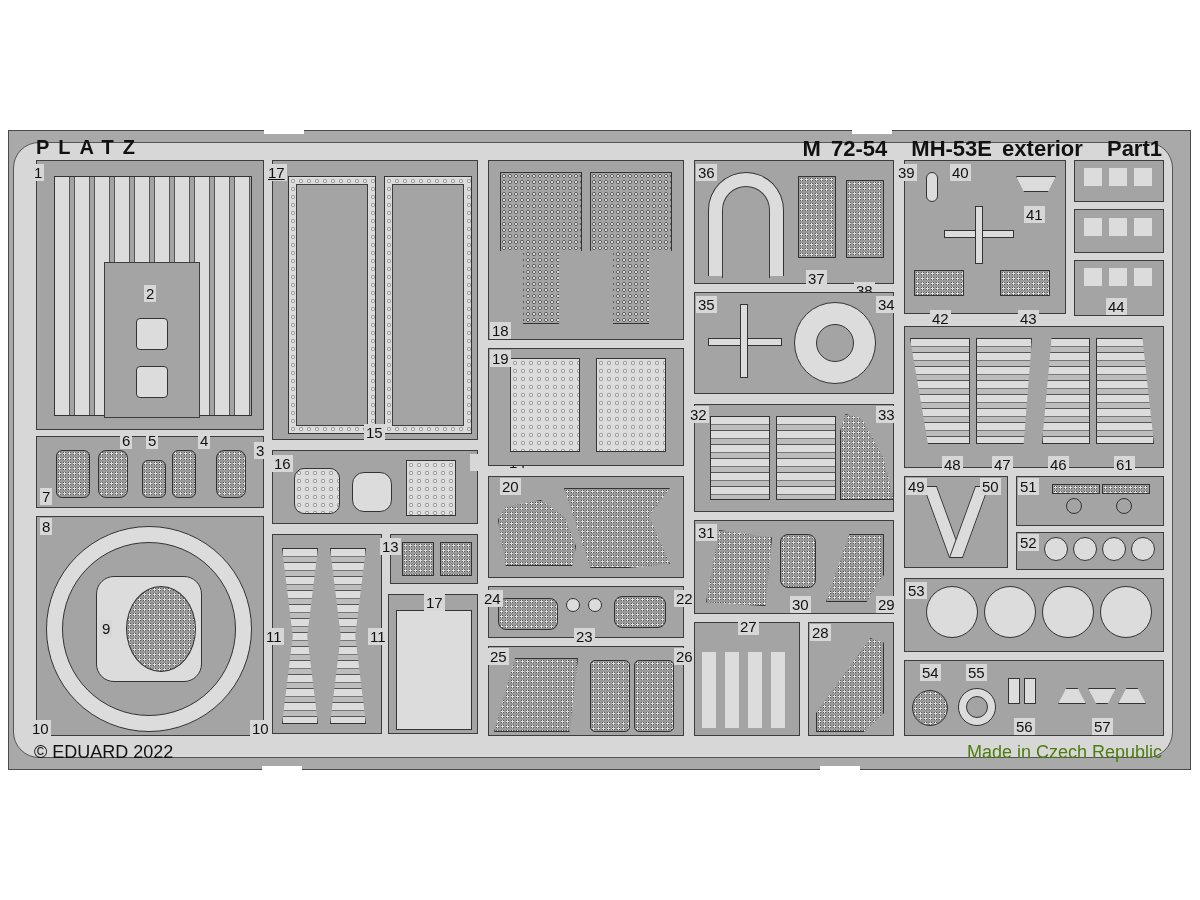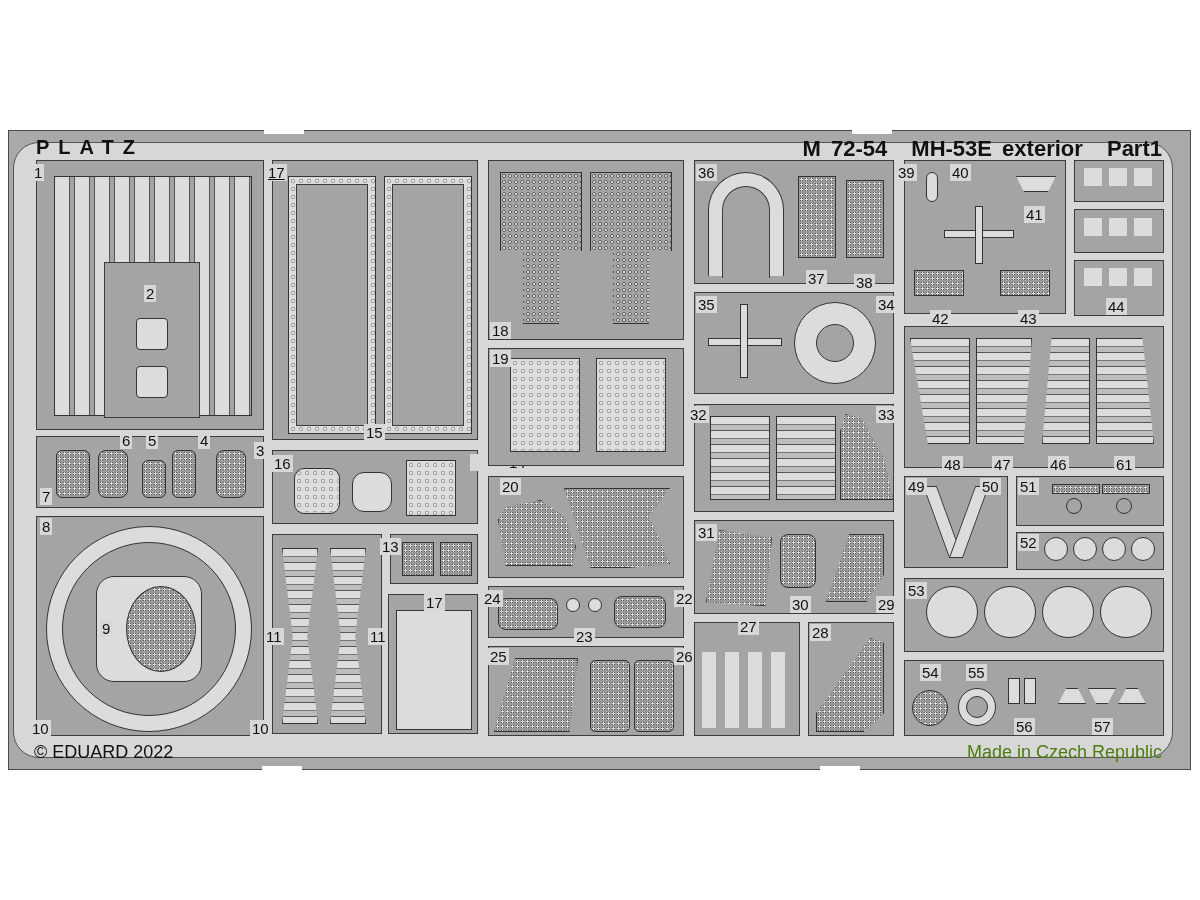--- a/index.html
+++ b/index.html
@@ -133,21 +133,21 @@
 <span class="lbl" style="left:488px;top:648px;">25</span>
 <span class="lbl" style="left:674px;top:648px;">26</span>
 
 <div class="panel" style="left:694px;top:160px;width:200px;height:124px;"></div>
 <div class="plate" style="left:708px;top:172px;width:76px;height:104px;border-radius:38px 38px 0 0;border-bottom:none;background:#dcdcdc;"></div>
 <div class="panel" style="left:722px;top:186px;width:48px;height:92px;border-radius:24px 24px 0 0;border-bottom:none;"></div>
 <div class="mesh" style="position:absolute;left:798px;top:176px;width:36px;height:80px;"></div>
 <div class="mesh" style="position:absolute;left:846px;top:180px;width:36px;height:76px;"></div>
 <span class="lbl" style="left:696px;top:164px;">36</span>
 <span class="lbl" style="left:806px;top:270px;">37</span>
-<span class="lbl" style="left:854px;top:274px;text-align:center;">38</span>
+<span class="lbl" style="left:854px;top:282px;text-align:center;">38</span>
 
 <div class="panel" style="left:694px;top:292px;width:200px;height:102px;"></div>
 <div class="plate" style="left:708px;top:338px;width:74px;height:8px;"></div>
 <div class="plate" style="left:740px;top:304px;width:8px;height:74px;"></div>
 <div class="ring" style="left:794px;top:302px;width:82px;height:82px;background:#dcdcdc;"></div>
 <div class="ring" style="left:816px;top:324px;width:38px;height:38px;background:#a4a4a4;"></div>
 <span class="lbl" style="left:696px;top:296px;">35</span>
 <span class="lbl" style="left:876px;top:296px;">34</span>
 
 <div class="panel" style="left:694px;top:404px;width:200px;height:108px;"></div>

